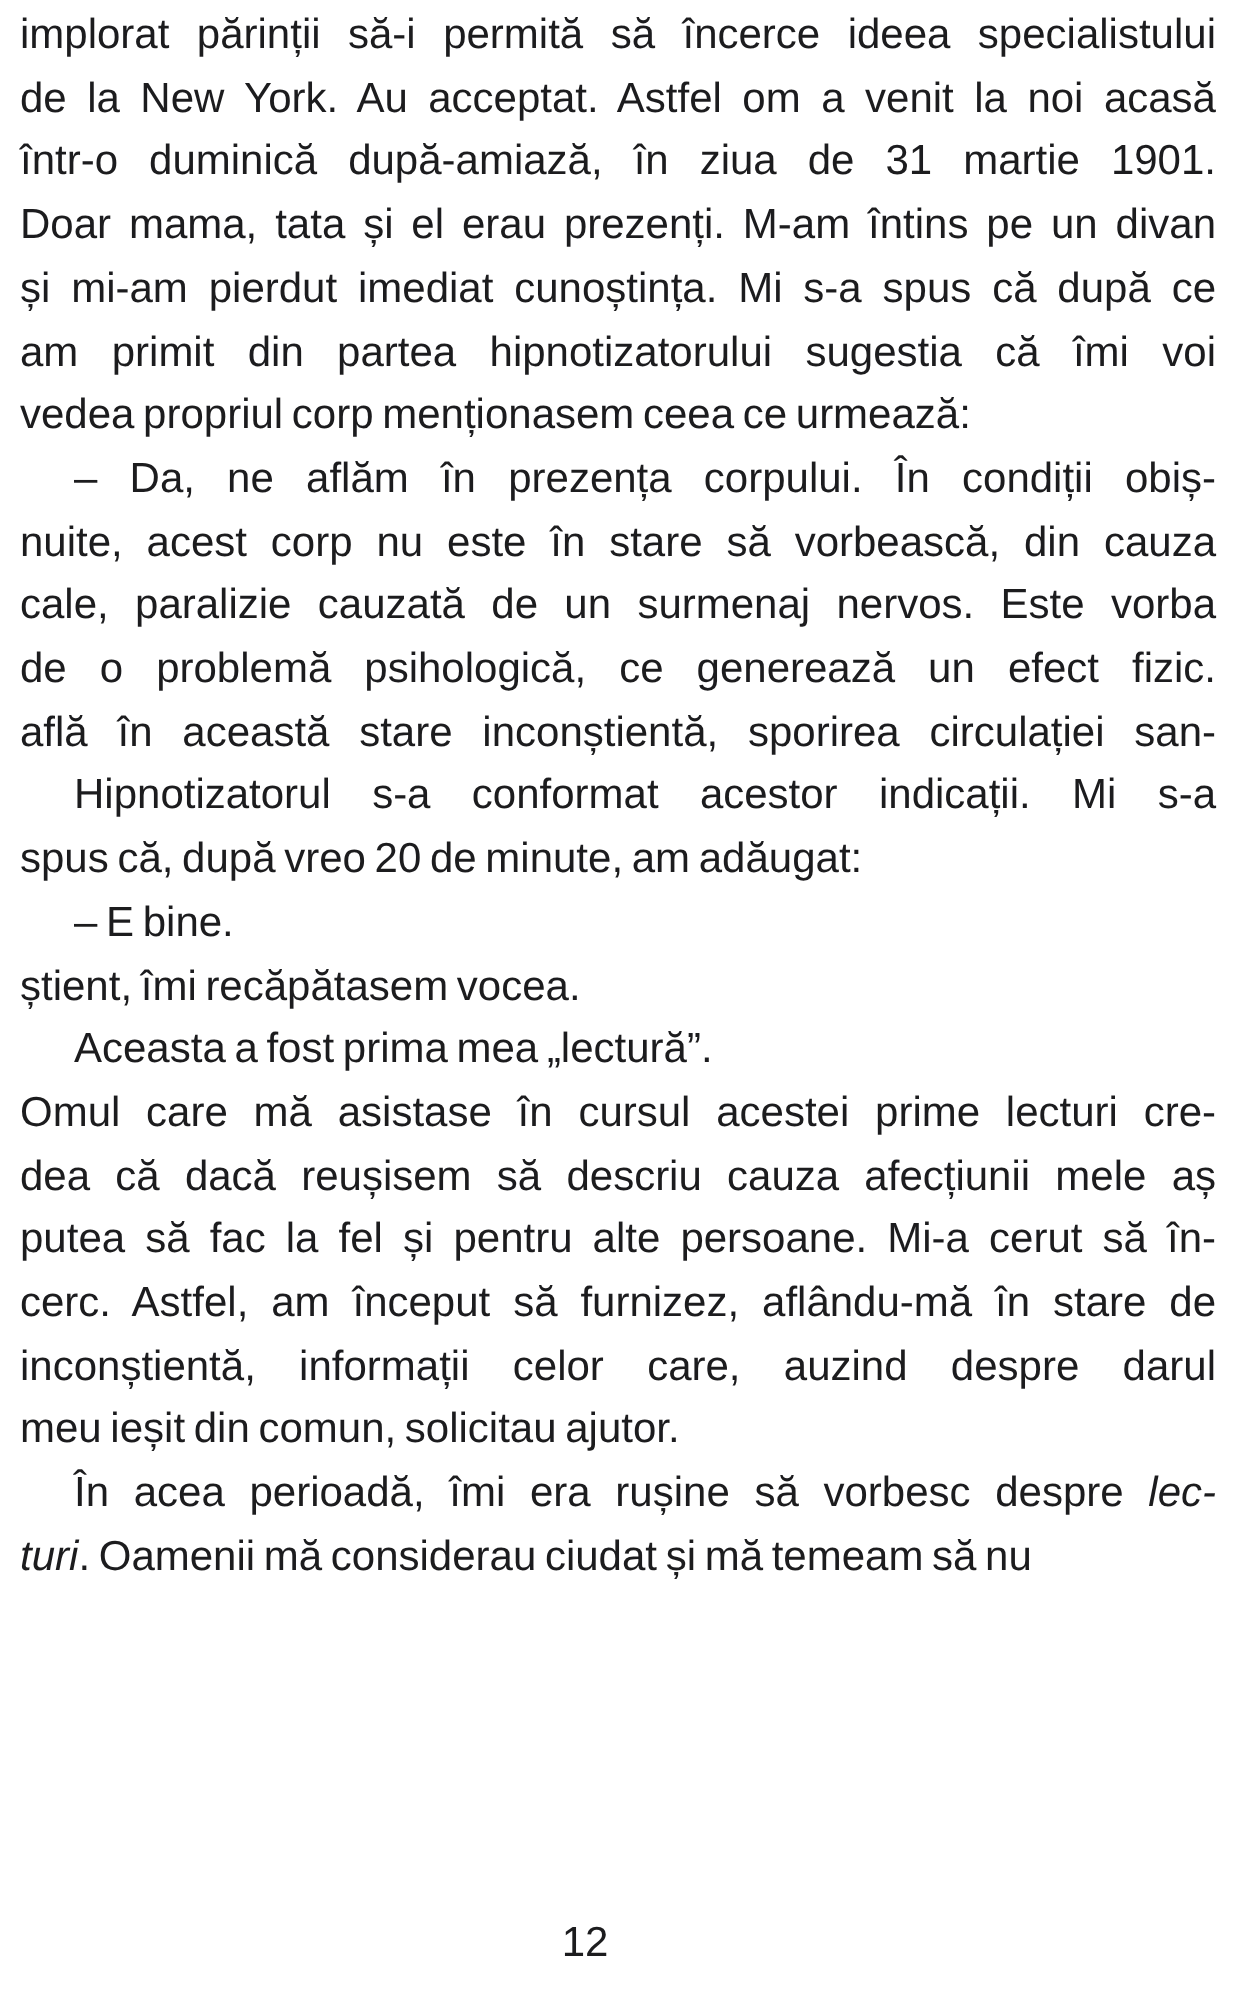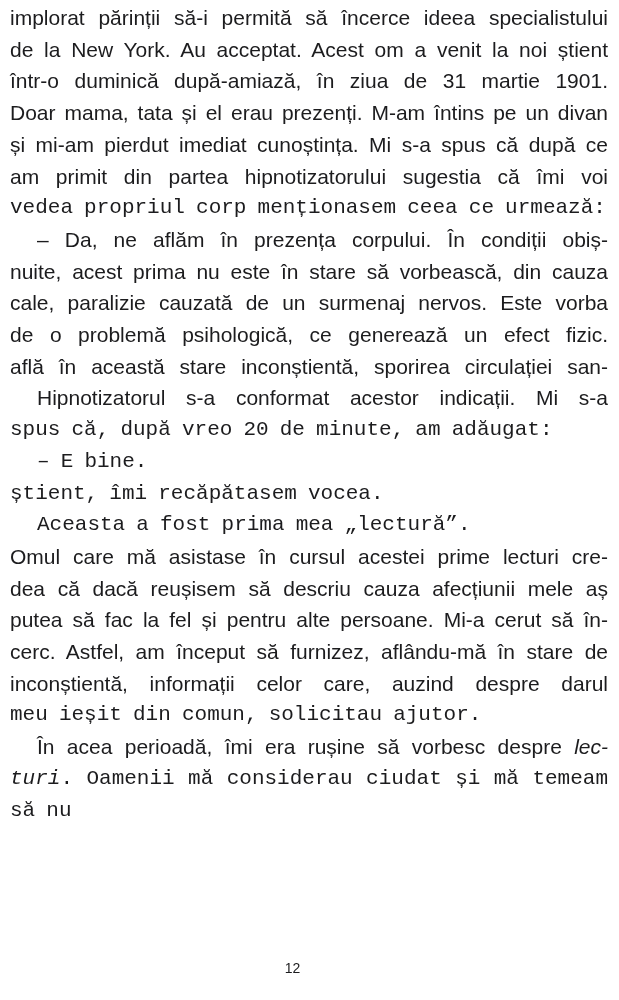--- a/index.html
+++ b/index.html
@@ -19,46 +19,46 @@
     width: 598px;
     font-size: 21px;
     line-height: 31.7px;
     word-spacing: -1.5px;
   }
   .line {
     text-align: justify;
     text-align-last: justify;
     white-space: normal;
   }
-  .line.last { text-align-last: left; font-family: Liberation Mono, monospace; }
+  .line.last { text-align-last: left; }
   .line.indent { text-indent: 27px; }
   em { font-style: italic; }
   .page-number {
     position: absolute;
     left: 0;
     top: 960px;
     width: 585px;
     text-align: center;
-    font-size: 14px;
+    font-size: 21px;
   }
 </style>
 </head>
 <body style="background: rgb(255, 255, 255); color: rgb(28, 28, 30);">
 
 <main>
   <div class="text-block" id="text-block">
       <div class="line"><span>implorat părinții să-i permită să încerce ideea specialistului</span></div>
-      <div class="line"><span>de la New York. Au acceptat. Acest om a venit la noi știent</span></div>
+      <div class="line"><span>de la New York. Au acceptat. Astfel om a venit la noi acasă</span></div>
       <div class="line"><span>într-o duminică după-amiază, în ziua de 31 martie 1901.</span></div>
       <div class="line"><span>Doar mama, tata și el erau prezenți. M-am întins pe un divan</span></div>
       <div class="line"><span>și mi-am pierdut imediat cunoștința. Mi s-a spus că după ce</span></div>
       <div class="line"><span>am primit din partea hipnotizatorului sugestia că îmi voi</span></div>
       <div class="line last"><span>vedea propriul corp menționasem ceea ce urmează:</span></div>
       <div class="line indent"><span>– Da, ne aflăm în prezența corpului. În condiții obiș-</span></div>
-      <div class="line"><span>nuite, acest prima nu este în stare să vorbească, din cauza</span></div>
+      <div class="line"><span>nuite, acest corp nu este în stare să vorbească, din cauza</span></div>
       <div class="line"><span>cale, paralizie cauzată de un surmenaj nervos. Este vorba</span></div>
       <div class="line"><span>de o problemă psihologică, ce generează un efect fizic.</span></div>
       <div class="line"><span>află în această stare inconștientă, sporirea circulației san-</span></div>
       <div class="line indent"><span>Hipnotizatorul s-a conformat acestor indicații. Mi s-a</span></div>
       <div class="line last"><span>spus că, după vreo 20 de minute, am adăugat:</span></div>
       <div class="line last indent"><span>– E bine.</span></div>
       <div class="line last"><span>știent, îmi recăpătasem vocea.</span></div>
       <div class="line last indent"><span>Aceasta a fost prima mea „lectură”.</span></div>
       <div class="line"><span>Omul care mă asistase în cursul acestei prime lecturi cre-</span></div>
       <div class="line"><span>dea că dacă reușisem să descriu cauza afecțiunii mele aș</span></div>

